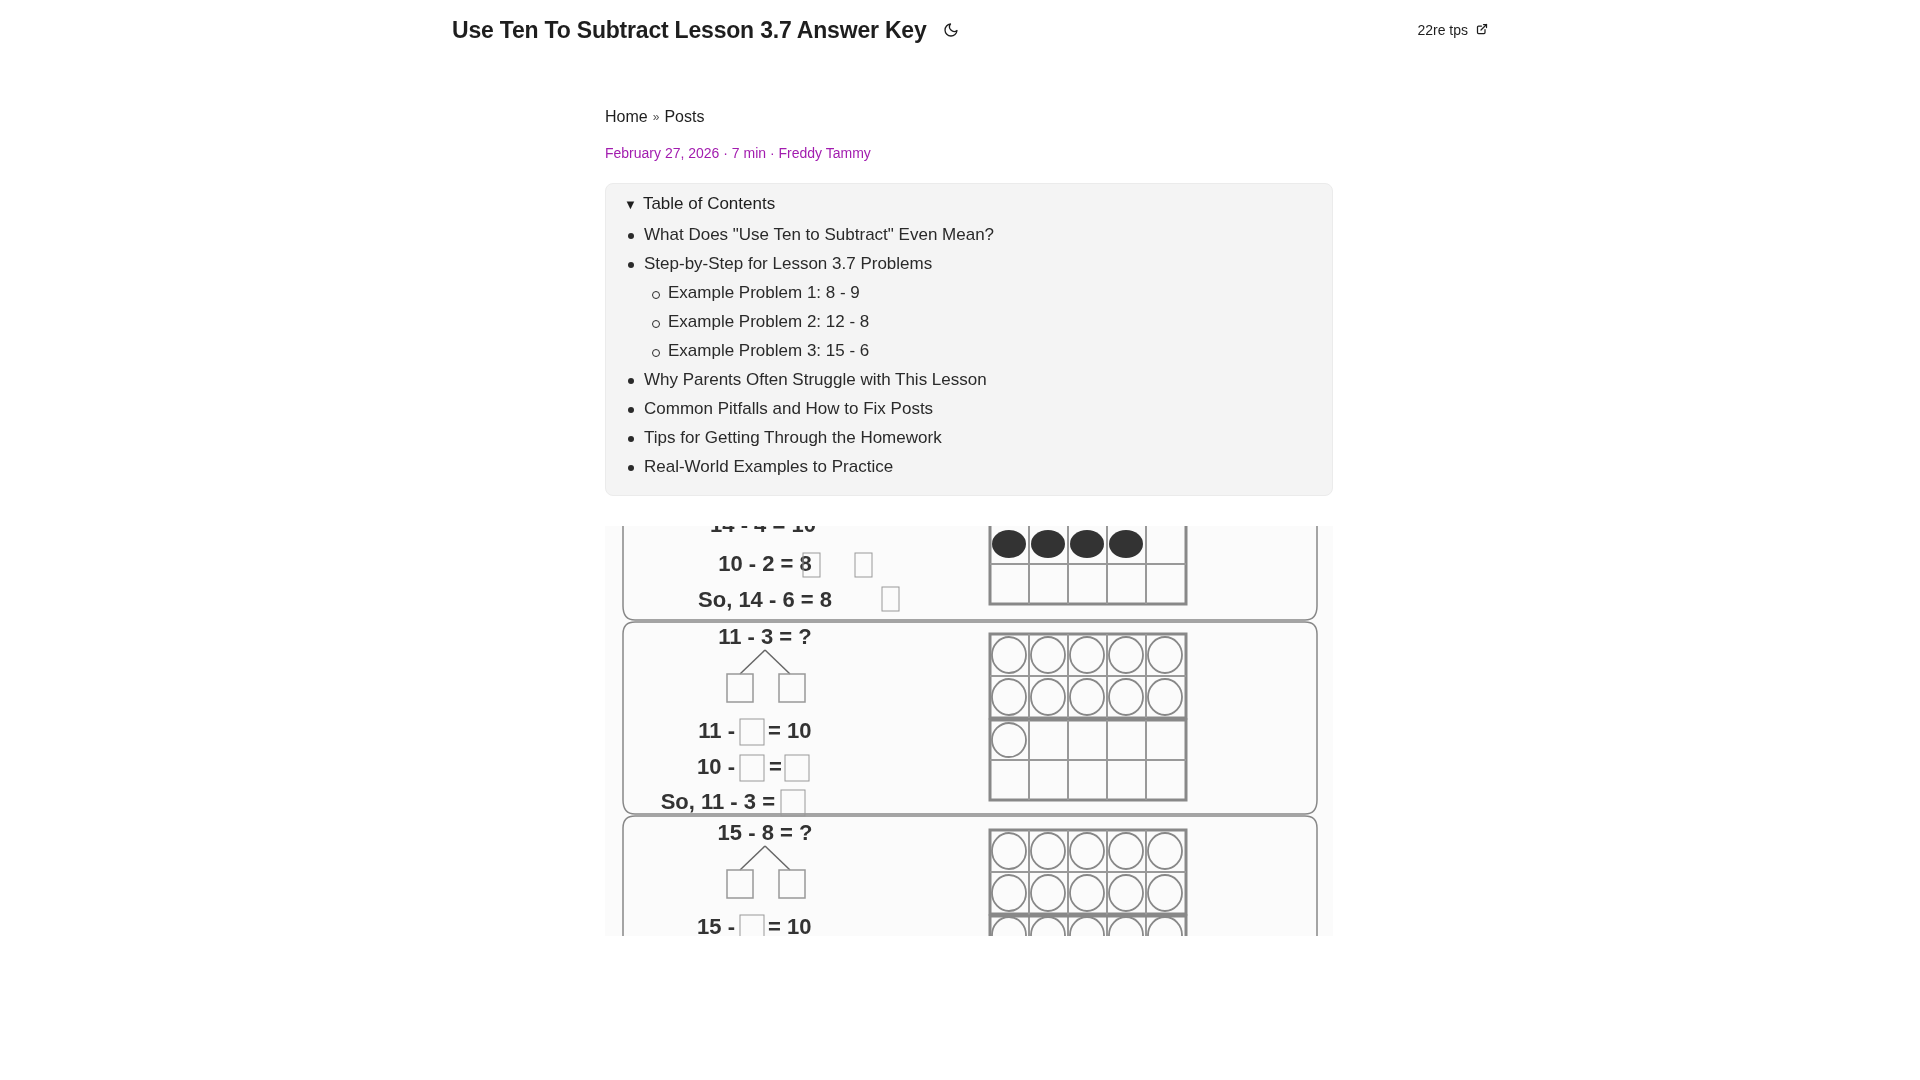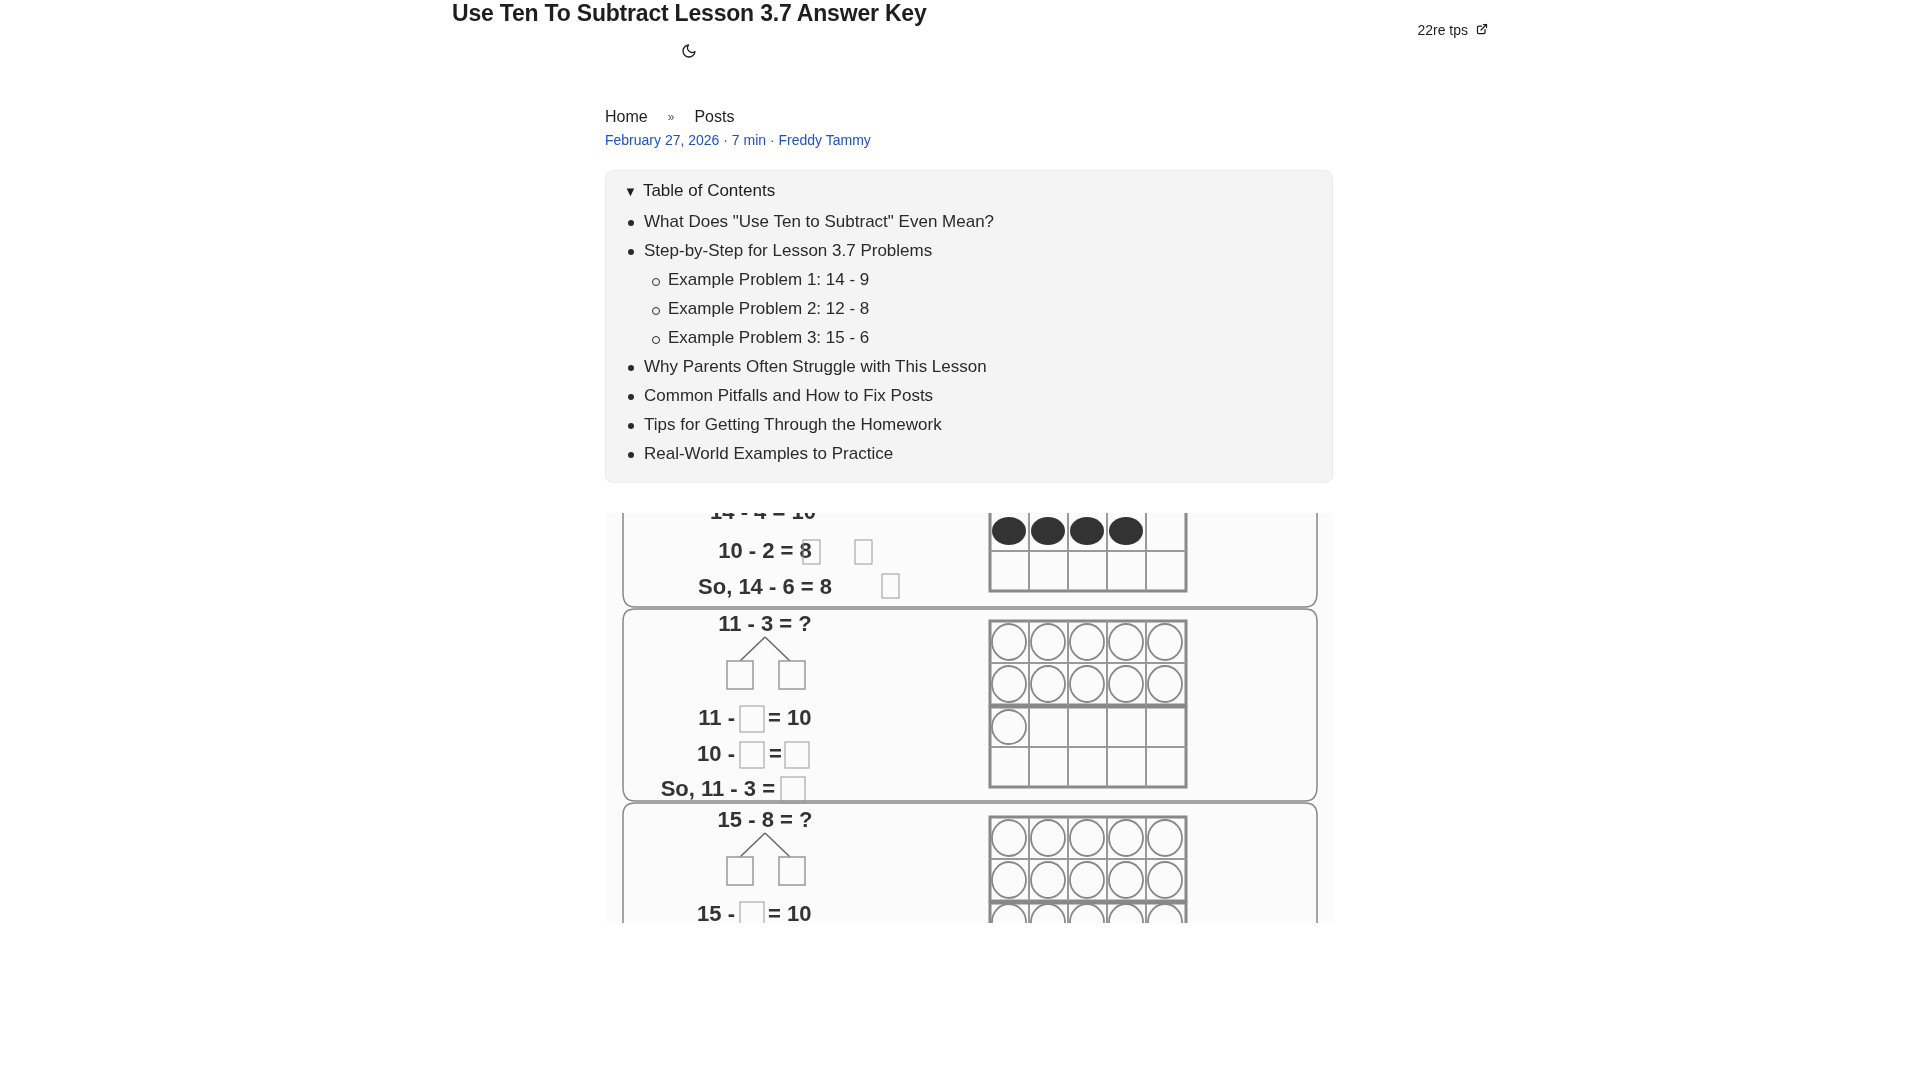--- a/index.html
+++ b/index.html
@@ -1,30 +1,30 @@
 <!DOCTYPE html>
 <html><head>
 <meta charset="utf-8">
 <style>
   * { box-sizing: border-box; margin: 0; padding: 0; }
   html, body { width: 1920px; height: 1080px; overflow: hidden; background: #ffffff; }
   body { font-family: "Liberation Sans", "DejaVu Sans", sans-serif; color: #1e1e1e; position: relative; }
 
   .header { position: absolute; left: 452px; top: 0; width: 1036px; height: 60px; display: flex; align-items: center; justify-content: space-between; }
-  .logo-wrap { display: flex; align-items: center; gap: 14px; flex-direction: column; }
+  .logo-wrap { display: flex; align-items: center; gap: 14px; }
   .logo { font-size: 23px; font-weight: 700; color: #1e1e1e; text-decoration: none; letter-spacing: -0.2px; }
   .theme-toggle { width: 20px; height: 20px; display: flex; align-items: center; justify-content: center; cursor: pointer; }
   .menu-link { display: flex; align-items: center; gap: 8px; font-size: 14px; color: #1e1e1e; text-decoration: none; }
 
   .main { position: absolute; left: 605px; top: 108px; width: 728px; }
-  .breadcrumb { font-size: 16px; color: #1e1e1e; display: flex; align-items: center; gap: 20px; }
+  .breadcrumb { font-size: 16px; color: #1e1e1e; display: flex; align-items: center; gap: 5px; }
   .breadcrumb a { color: #1e1e1e; text-decoration: none; }
   .breadcrumb .sep { font-size: 12px; color: #555; }
   .post-title { font-size: 40px; font-weight: 700; line-height: 49px; margin-top: 6px; color: #1e1e1e; letter-spacing: -0.3px; }
-  .post-meta { font-size: 14px; color: #1d4ed8; margin-top: 6px; }
+  .post-meta { font-size: 14px; color: #a21caf; margin-top: 19px; }
 
   .toc { margin-top: 22px; background: #f4f4f4; border: 1px solid #ebebeb; border-radius: 8px; padding: 10px 18px 14px 18px; }
   .toc-summary { font-size: 17px; font-weight: 500; color: #1e1e1e; display: flex; align-items: center; gap: 6px; cursor: pointer; }
   .toc-summary .tri { font-size: 13px; }
   .toc ul { list-style: none; margin-top: 6px; }
   .toc li { font-size: 17px; line-height: 29px; color: #2a2a2a; position: relative; padding-left: 20px; }
   .toc li::before { content: ""; position: absolute; left: 4px; top: 13px; width: 6px; height: 6px; border-radius: 50%; background: #2a2a2a; }
   .toc li.sub { padding-left: 44px; }
   .toc li.sub::before { left: 28px; width: 6px; height: 6px; background: transparent; border: 1px solid #2a2a2a; }
   .toc a { color: #2a2a2a; text-decoration: none; }
@@ -65,21 +65,21 @@
   <div class="post-meta">February 27, 2026 · 7 min · Freddy Tammy</div>
 
   <div class="toc">
     <div class="toc-summary">
       <span class="tri">▼</span>
       <span>Table of Contents</span>
     </div>
     <ul>
       <li><a href="#">What Does "Use Ten to Subtract" Even Mean?</a></li>
       <li><a href="#">Step-by-Step for Lesson 3.7 Problems</a></li>
-      <li class="sub"><a href="#">Example Problem 1: 14 - 9</a></li>
+      <li class="sub"><a href="#">Example Problem 1: 8 - 9</a></li>
       <li class="sub"><a href="#">Example Problem 2: 12 - 8</a></li>
       <li class="sub"><a href="#">Example Problem 3: 15 - 6</a></li>
       <li><a href="#">Why Parents Often Struggle with This Lesson</a></li>
       <li><a href="#">Common Pitfalls and How to Fix Posts</a></li>
       <li><a href="#">Tips for Getting Through the Homework</a></li>
       <li><a href="#">Real-World Examples to Practice</a></li>
     </ul>
   </div>
 
   <div class="figure">

